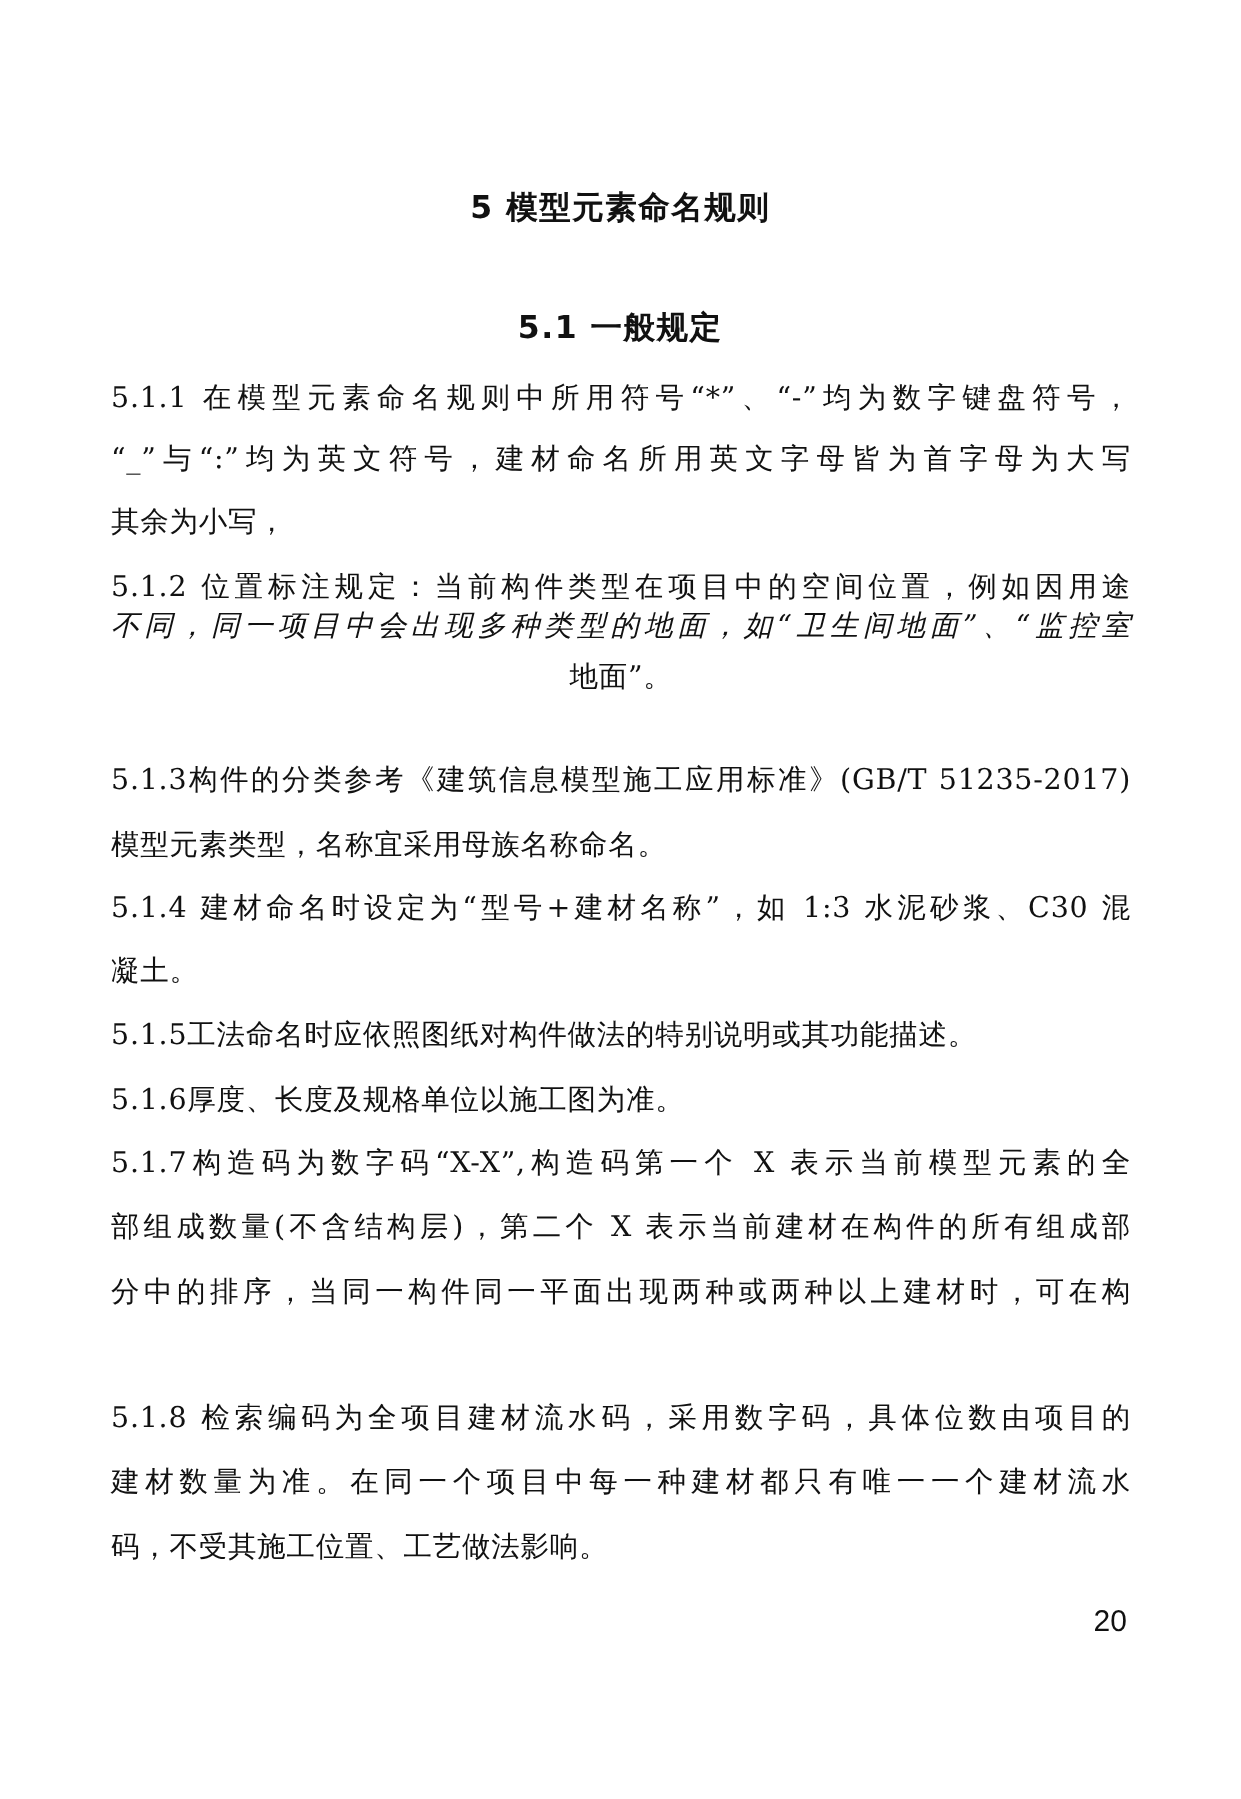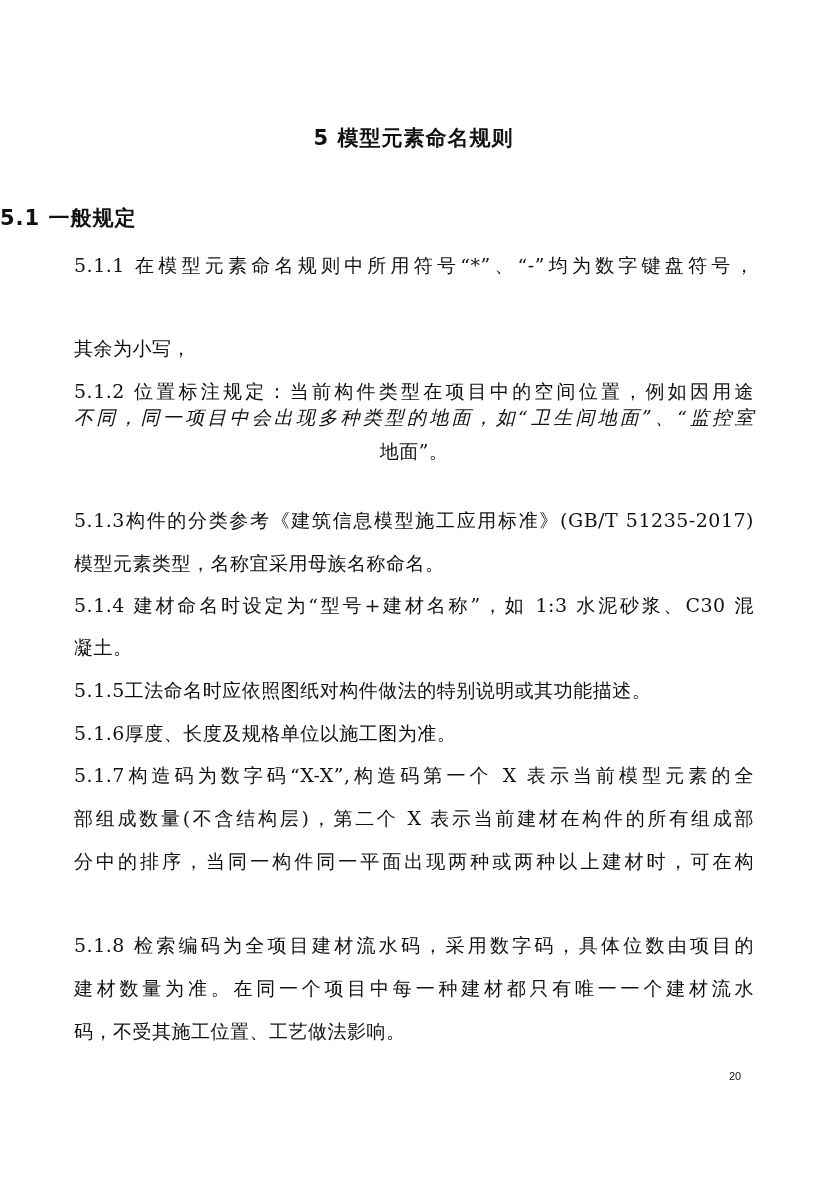--- a/index.html
+++ b/index.html
@@ -31,21 +31,21 @@
       font-family: "DejaVu Sans", "Liberation Sans", sans-serif;
       font-weight: bold;
       font-size: 21px;
       letter-spacing: 1px;
     }
     .section-title {
       position: absolute;
       top: 204px;
       left: 0;
       width: 827px;
-      text-align: left;
+      text-align: center;
       font-family: "DejaVu Sans", "Liberation Sans", sans-serif;
       font-weight: bold;
       font-size: 21px;
       letter-spacing: 1px;
     }
     .line {
       position: absolute;
       left: 74px;
       width: 680px;
       font-size: 19px;
@@ -55,34 +55,35 @@
     }
     .line.justify {
       text-align: justify;
       text-align-last: justify;
     }
     .page-number {
       position: absolute;
       top: 1070px;
       left: 729px;
       font-family: "Liberation Sans", "DejaVu Sans", sans-serif;
-      font-size: 11px;
+      font-size: 20px;
       color: #111111;
     }
   </style>
 </head>
 <body>
 
 <div class="page">
 
   <div class="chapter-title">5 模型元素命名规则</div>
 
   <div class="section-title">5.1 一般规定</div>
 
   <div class="line justify" style="top:250px;">5.1.1 在模型元素命名规则中所用符号“*”、“-”均为数字键盘符号，</div>
+  <div class="line justify" style="top:291px;">“_”与“:”均为英文符号，建材命名所用英文字母皆为首字母为大写</div>
   <div class="line" style="top:333px;">其余为小写，</div>
 
   <div class="line justify" style="top:376px;">5.1.2 位置标注规定：当前构件类型在项目中的空间位置，例如因用途</div>
   <div class="line justify" style="top:402px;font-style:italic;">不同，同一项目中会出现多种类型的地面，如“卫生间地面”、“监控室</div>
   <div class="line" style="top:436px;text-align:center;">地面”。</div>
 
   <div class="line justify" style="top:505px;">5.1.3构件的分类参考《建筑信息模型施工应用标准》(GB/T 51235-2017)</div>
   <div class="line" style="top:548px;">模型元素类型，名称宜采用母族名称命名。</div>
 
   <div class="line justify" style="top:590px;">5.1.4 建材命名时设定为“型号+建材名称”，如 1:3 水泥砂浆、C30 混</div>

